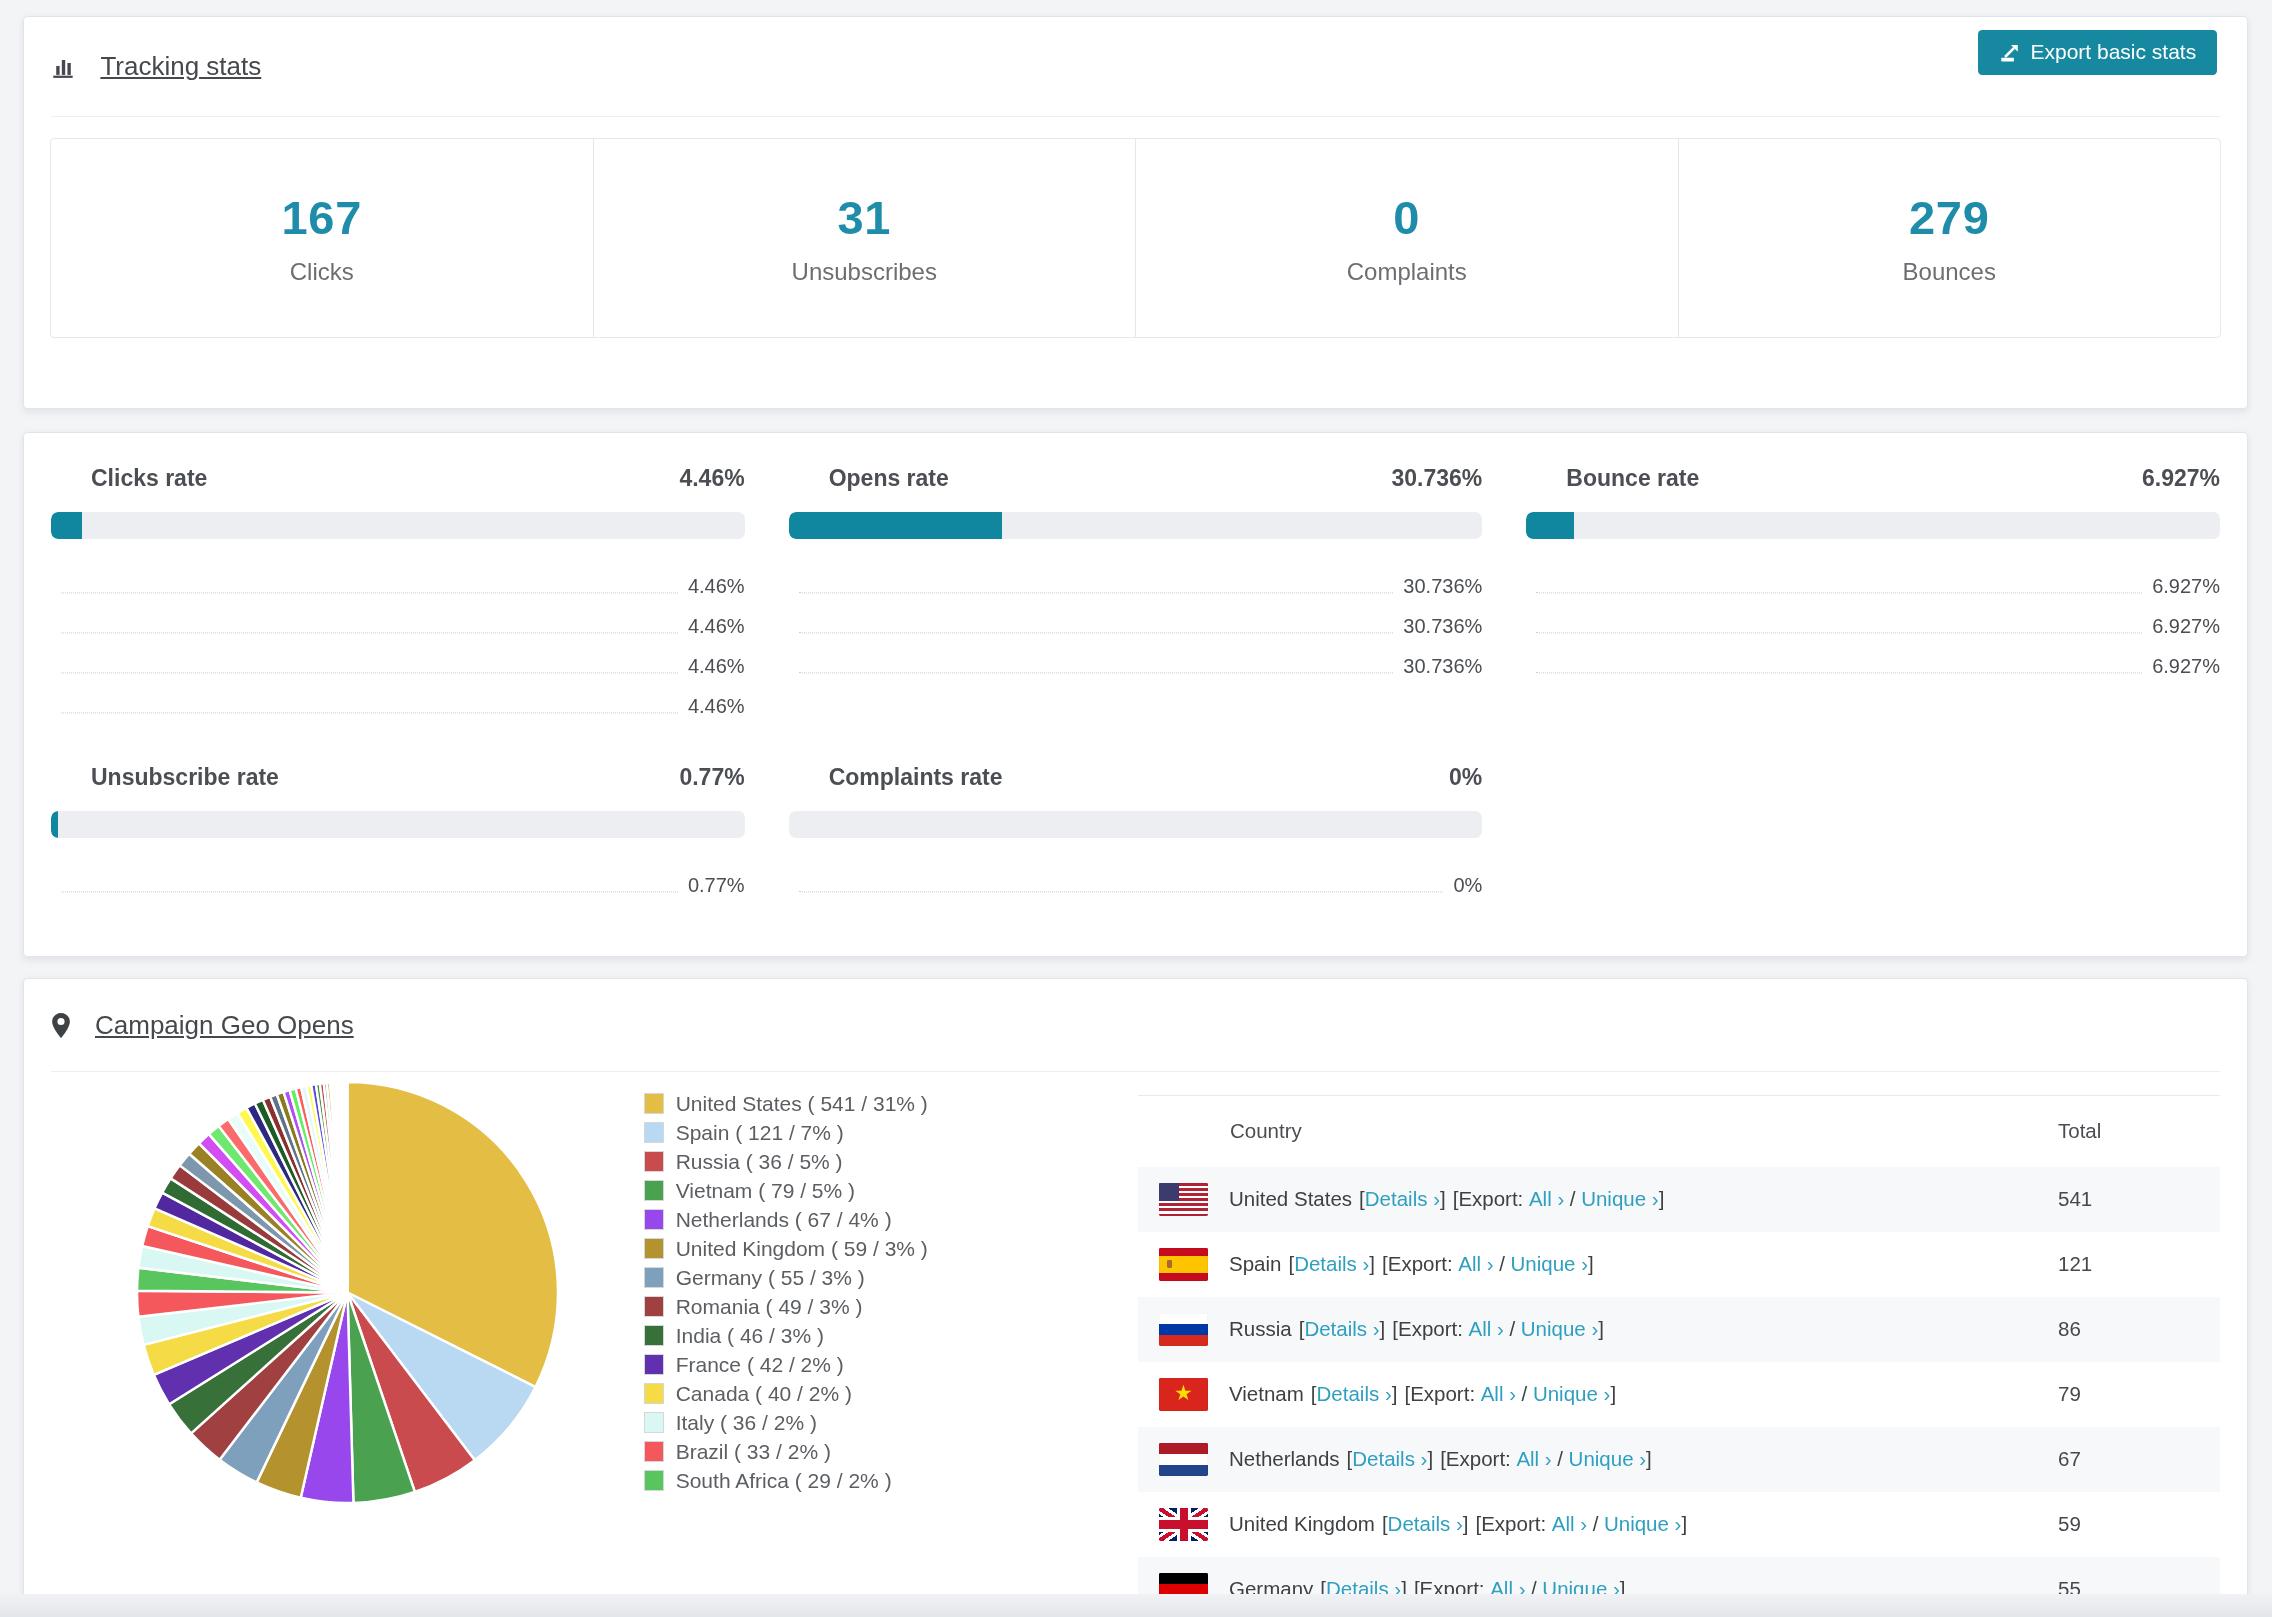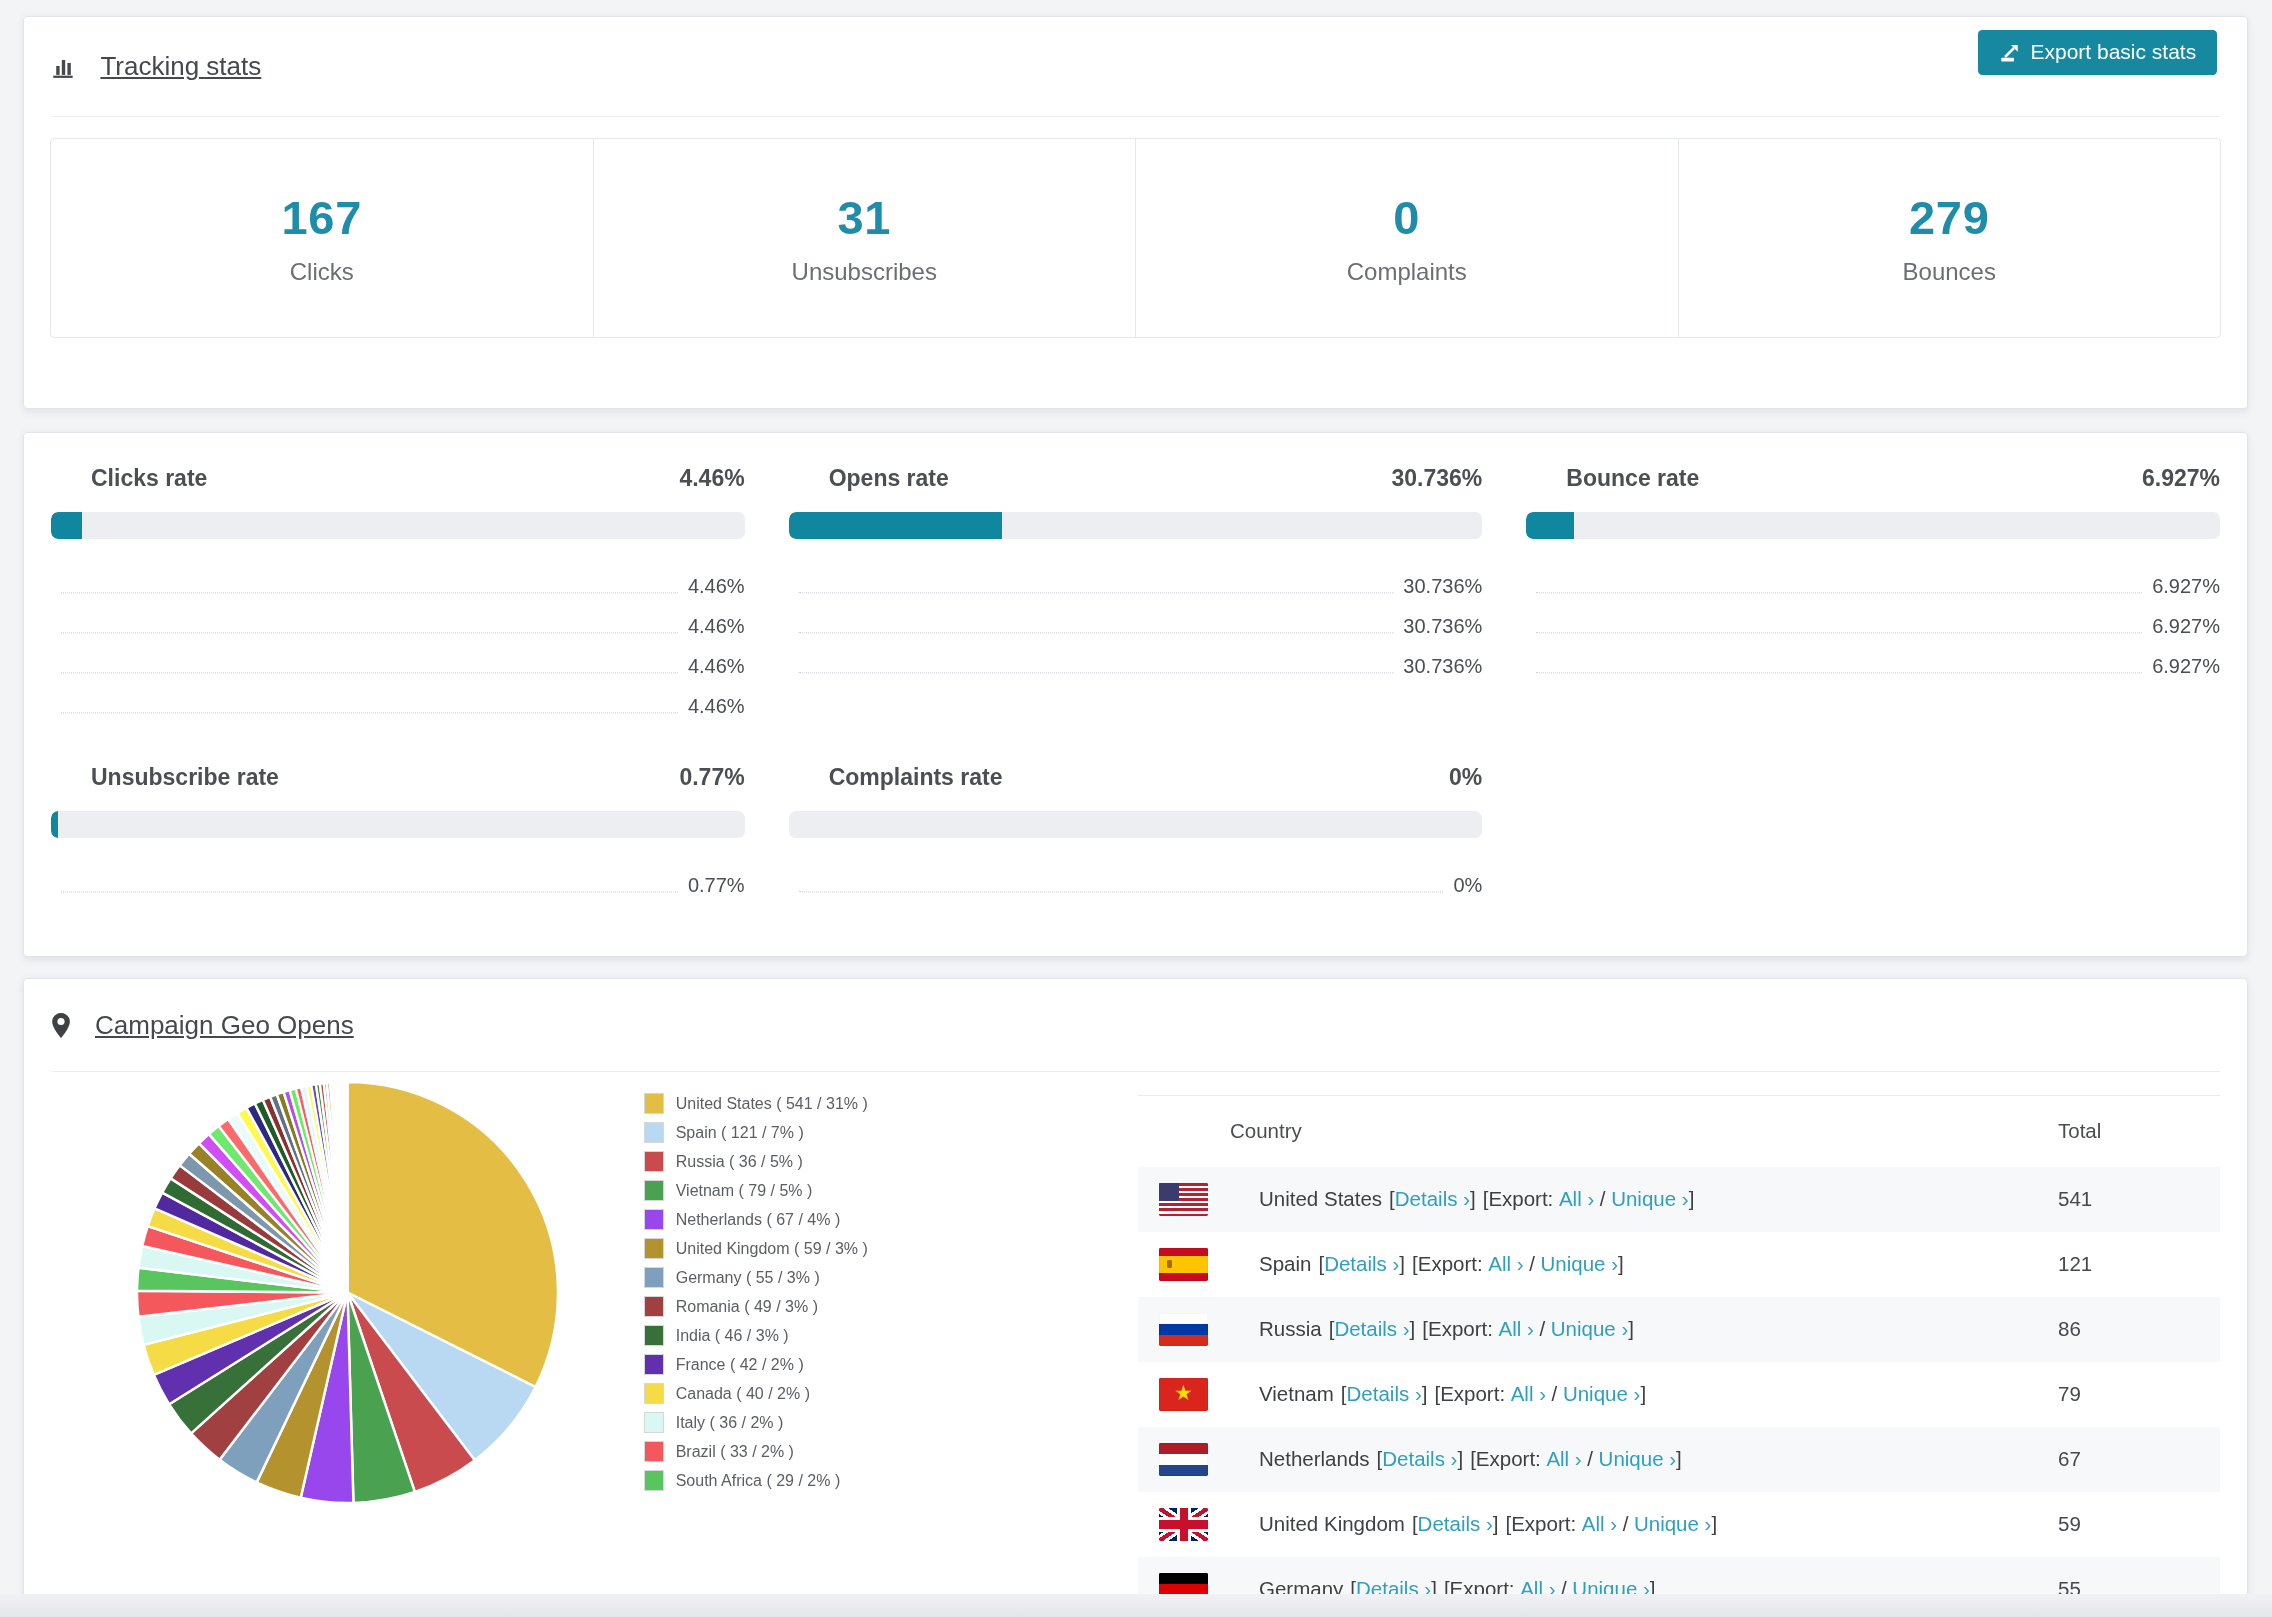--- a/index.html
+++ b/index.html
@@ -58,28 +58,28 @@
   .rate-fill{height:100%;background:#10869f;border-radius:7px 0 0 7px;}
   .metric-row{display:flex;align-items:center;font-size:20px;color:#595c60;height:40px;}
   .metric-leader{flex:1;height:0.7px;border-bottom:1.4px dotted #c9ccd1;margin:0 10px;transform:translateY(6.4px);}
   .metric-value{color:#4b4e53;white-space:nowrap;}
 
   
   .geo-body{display:flex;padding:0 27px;box-sizing:border-box;}
   .pie-wrap{width:593px;flex:none;display:flex;justify-content:center;}
   .pie-wrap svg{width:435px;height:435px;margin-top:2.8px;}
   .legend{width:494px;flex:none;padding-top:17px;box-sizing:border-box;}
-  .legend-item{display:flex;align-items:center;gap:11.3px;height:29px;font-size:16px;color:#5b5e62;}
+  .legend-item{display:flex;align-items:center;gap:11.3px;height:29px;font-size:21px;color:#5b5e62;}
   .legend-swatch{width:18.4px;height:18.4px;flex:none;border:1.4px solid #d5d8db;}
 
   .geo-table{flex:1;margin-top:22.6px;border-top:0.7px solid #e8eaed;font-size:20.5px;color:#3e4144;}
   .thead{display:flex;align-items:center;height:71px;color:#4a4d51;}
   .th-country{flex:1;padding-left:92px;}
   .th-total{width:162px;flex:none;}
-  .trow{display:flex;align-items:center;height:65px;padding-left:21px;box-sizing:border-box;gap:30px;}
+  .trow{display:flex;align-items:center;height:65px;padding-left:21px;box-sizing:border-box;}
   .geo-rows .trow:nth-child(odd){background:#f7f8f9;}
   .country-cell{flex:1;display:flex;align-items:center;white-space:nowrap;}
   .total-cell{width:162px;flex:none;color:#45484c;}
   .lnk{color:#2f9fc0;text-decoration:none;cursor:pointer;}
   .br{color:#3e4144;}
   .seg{margin-left:7px;}
   .sp{margin-left:5.6px;}
   .fade{position:absolute;bottom:0;left:0;right:0;height:35px;
     background:linear-gradient(rgba(255,255,255,0),#fff 70%);pointer-events:none;}
 

